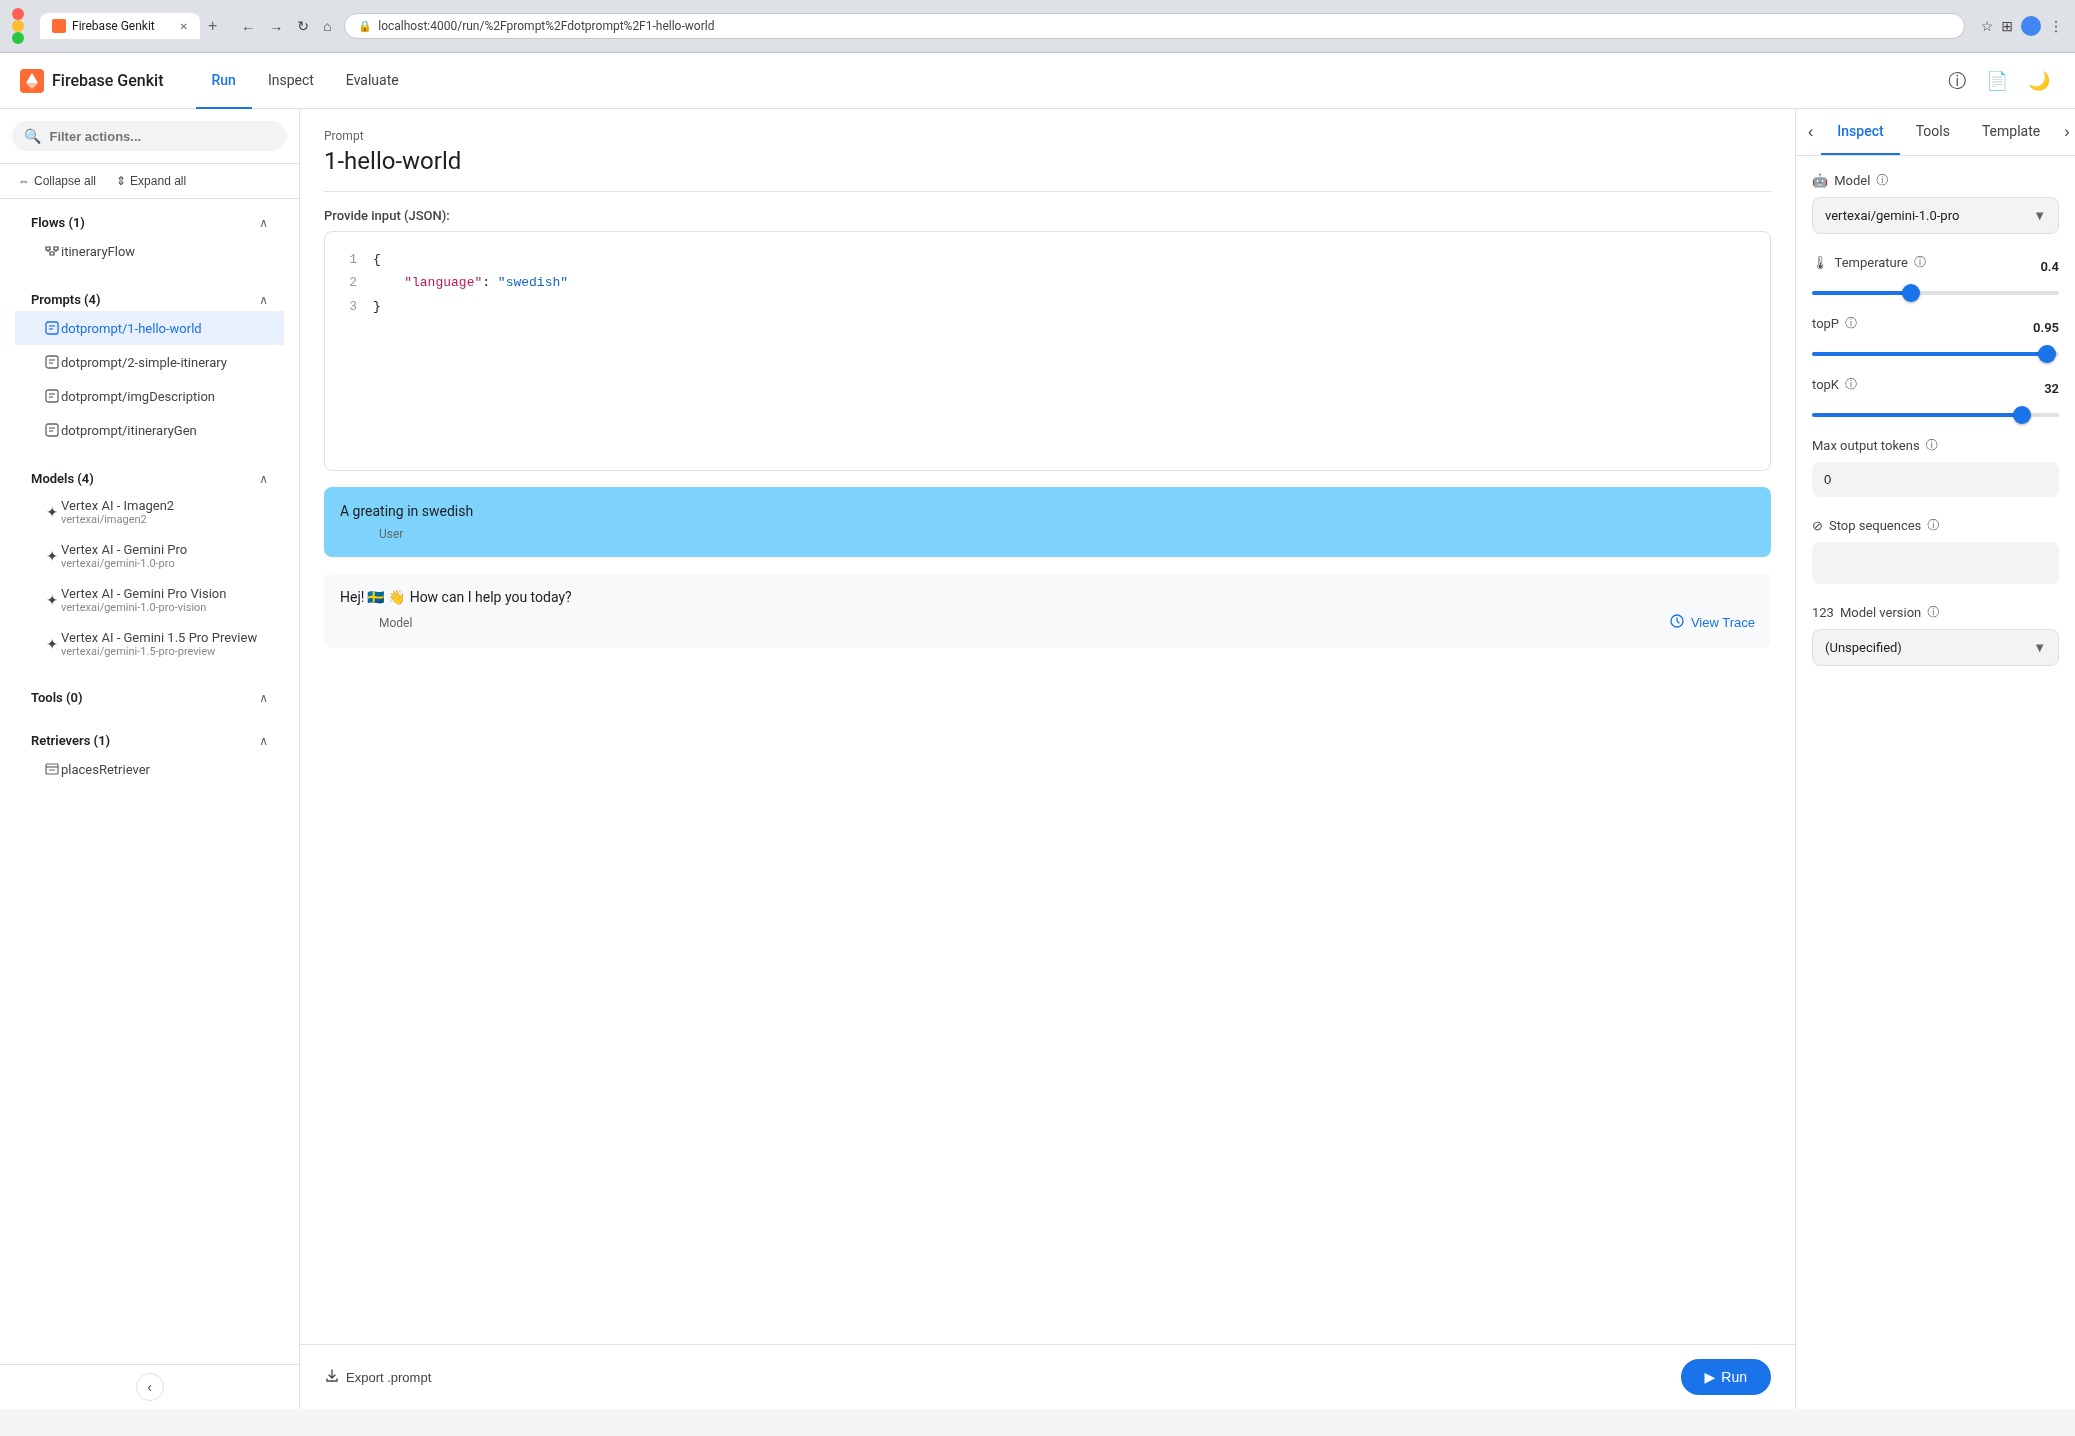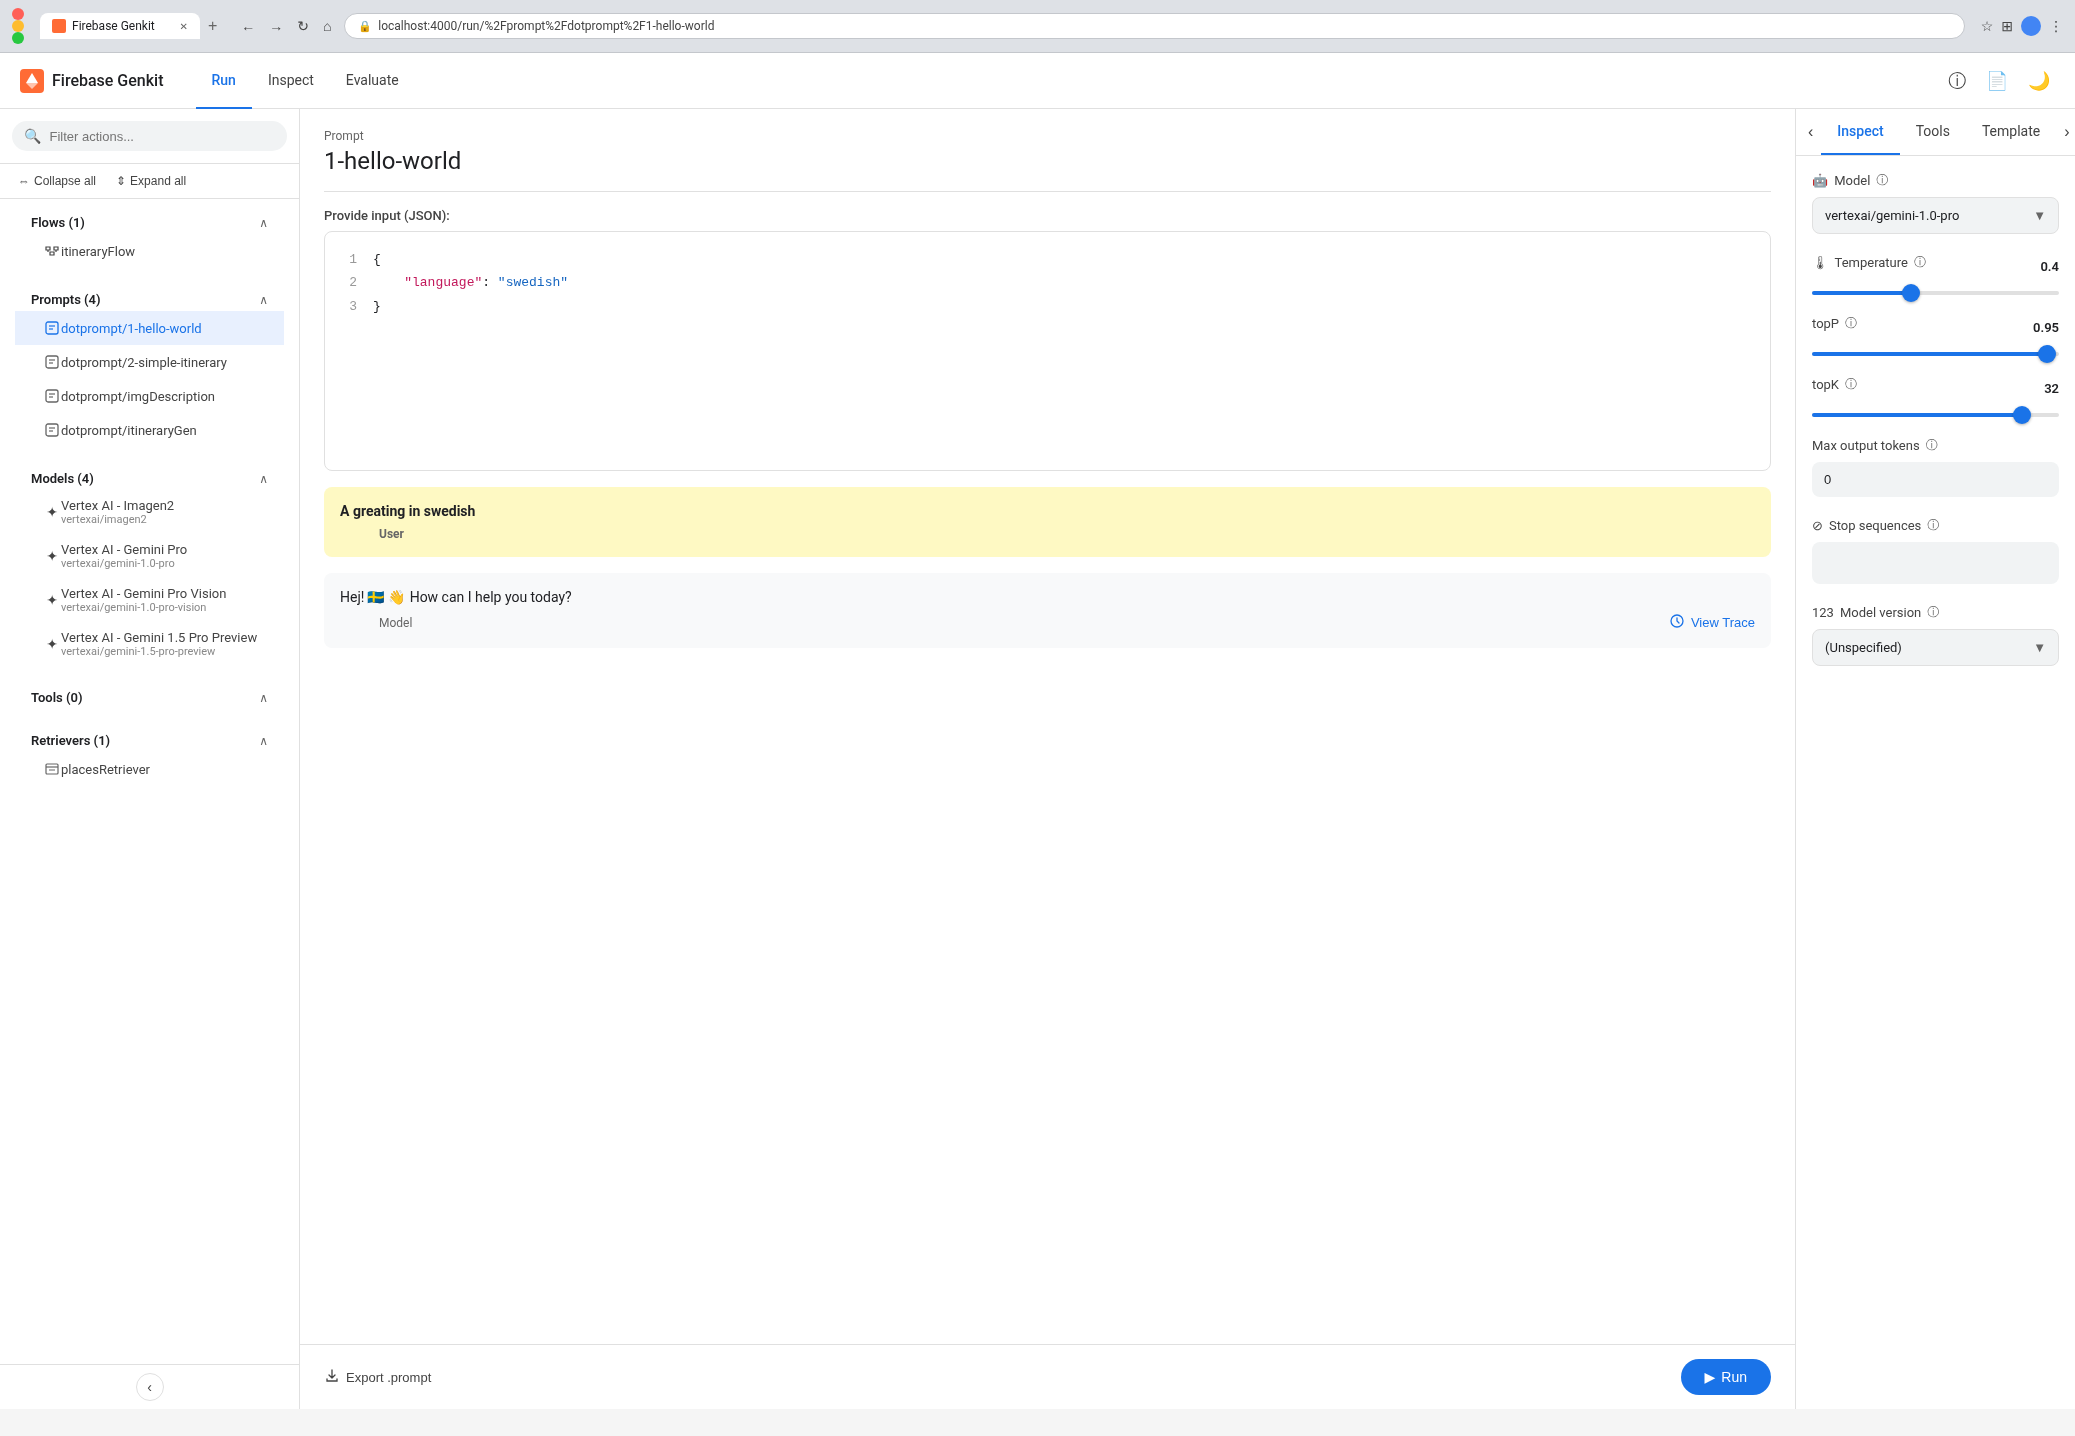--- a/index.html
+++ b/index.html
@@ -35,21 +35,21 @@
     .header-icon-btn { background: none; border: none; cursor: pointer; color: #444; font-size: 18px; padding: 4px; }
 
     
     .main-layout { display: flex; flex: 1; overflow: hidden; }
 
     
     .sidebar { width: 300px; border-right: 1px solid #e0e0e0; display: flex; flex-direction: column; overflow-y: auto; background: #fff; }
     .sidebar-search { padding: 12px; border-bottom: 1px solid #e0e0e0; }
     .search-input-wrap { display: flex; align-items: center; gap: 8px; background: #f1f3f4; border-radius: 20px; padding: 7px 12px; }
     .search-icon { color: #666; font-size: 14px; }
-    .search-input { background: none; border: none; outline: none; font-size: 13px; color: #202124; width: 100%; }
+    .search-input { background: none; border: none; outline: none; font-size: 13px; color: #202124; width: 100%; font-weight: bold; }
     .sidebar-controls { display: flex; padding: 6px 12px; gap: 8px; border-bottom: 1px solid #e0e0e0; }
     .sidebar-ctrl-btn { background: none; border: none; cursor: pointer; font-size: 12px; color: #444; display: flex; align-items: center; gap: 4px; padding: 4px 6px; }
     .sidebar-section { padding: 8px 15px; }
     .sidebar-section-header { display: flex; align-items: center; justify-content: space-between; padding: 8px 16px 4px; cursor: pointer; }
     .section-title { font-size: 13px; font-weight: 600; color: #202124; }
     .chevron { font-size: 12px; color: #666; }
     .sidebar-item { display: flex; align-items: center; gap: 0; padding: 8px 16px 8px 28px; cursor: pointer; font-size: 13px; color: #444; }
     .sidebar-item.active { background: #e8f0fe; color: #1a73e8; }
     .sidebar-item-icon { width: 18px; height: 18px; display: flex; align-items: center; justify-content: center; color: inherit; flex-shrink: 0; font-size: 14px; }
 
@@ -62,21 +62,21 @@
     .json-editor { background: #fff; border: 1px solid #e0e0e0; border-radius: 8px; padding: 16px; font-family: 'Courier New', monospace; font-size: 13px; min-height: 240px; margin-bottom: 16px; }
     .json-line { display: flex; gap: 16px; line-height: 1.8; }
     .line-num { color: #999; min-width: 16px; text-align: right; user-select: none; }
     .json-content { color: #202124; }
     .json-brace { color: #202124; }
     .json-key { color: #c2185b; }
     .json-string { color: #1565c0; }
     .json-colon { color: #202124; }
 
     
-    .message-box { background: #fef9c3; border-radius: 8px; padding: 16px; margin-bottom: 16px; font-weight: bold; }
+    .message-box { background: #7dd3fc; border-radius: 8px; padding: 16px; margin-bottom: 16px; }
     .message-text { font-size: 14px; color: #202124; margin-bottom: 8px; }
     .message-role { font-size: 12px; color: #666; margin-left: 39px; }
     .message-box-model { background: #f8f9fa; border-radius: 8px; padding: 16px; margin-bottom: 16px; }
     .message-footer { display: flex; align-items: center; justify-content: space-between; margin-top: 8px; }
     .view-trace-btn { display: flex; align-items: center; gap: 6px; color: #1a73e8; font-size: 13px; cursor: pointer; background: none; border: none; }
 
     
     .content-footer { border-top: 1px solid #e0e0e0; padding: 14px 24px; display: flex; align-items: center; justify-content: space-between; background: #fff; }
     .export-btn { display: flex; align-items: center; gap: 6px; color: #444; font-size: 13px; cursor: pointer; background: none; border: none; }
     .run-btn { background: #1a73e8; color: #fff; border: none; border-radius: 20px; padding: 10px 24px; font-size: 14px; font-weight: 500; cursor: pointer; display: flex; align-items: center; gap: 6px; }

